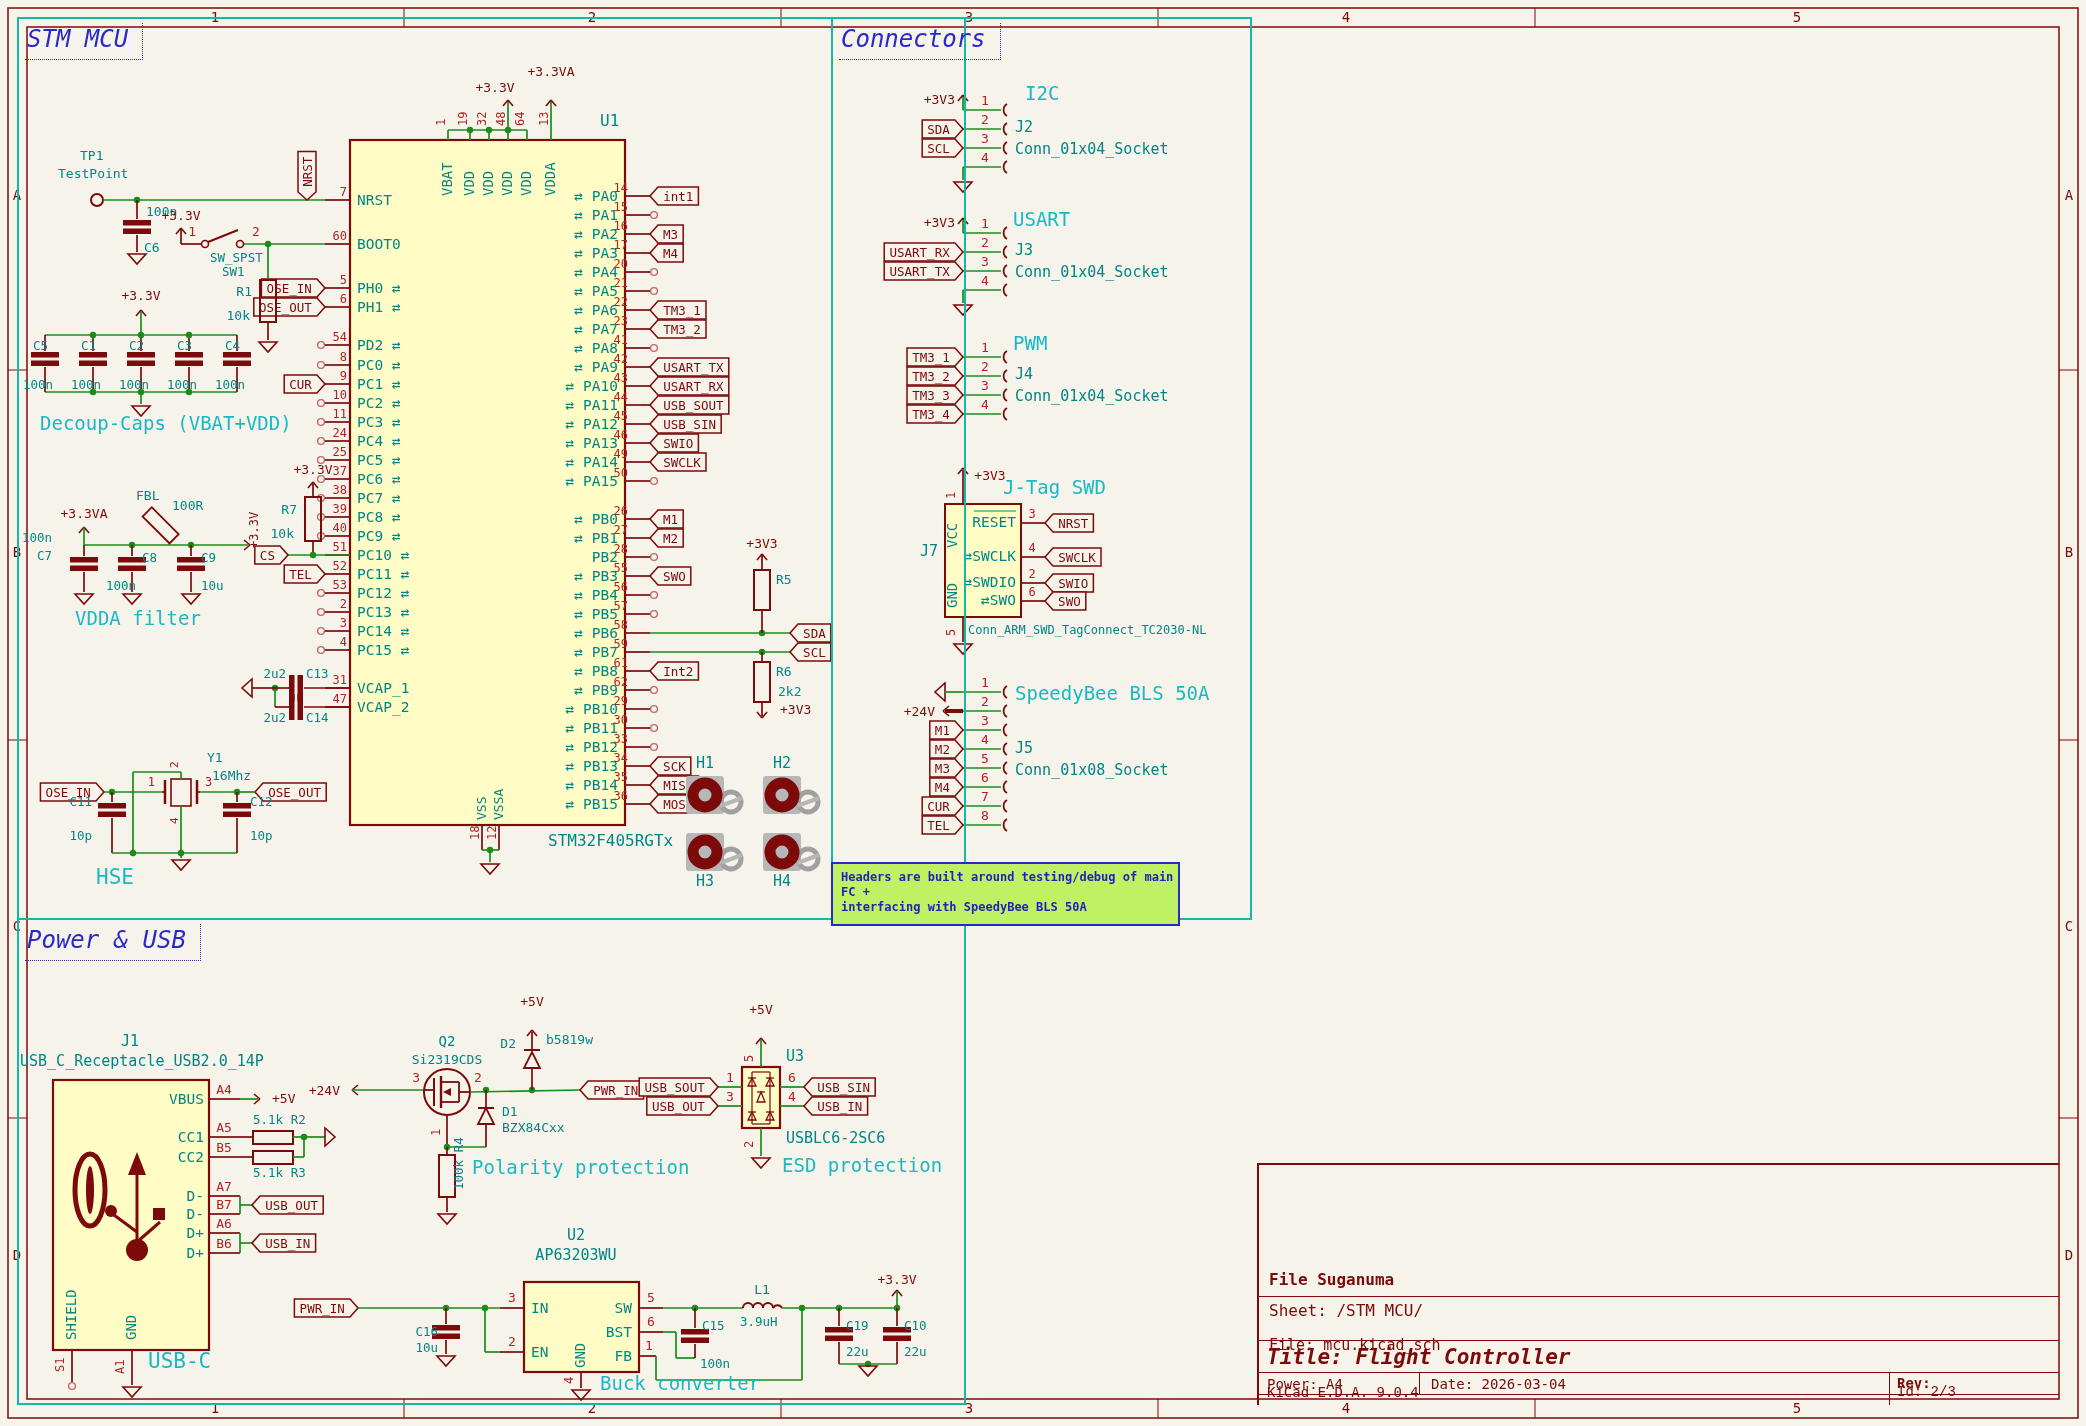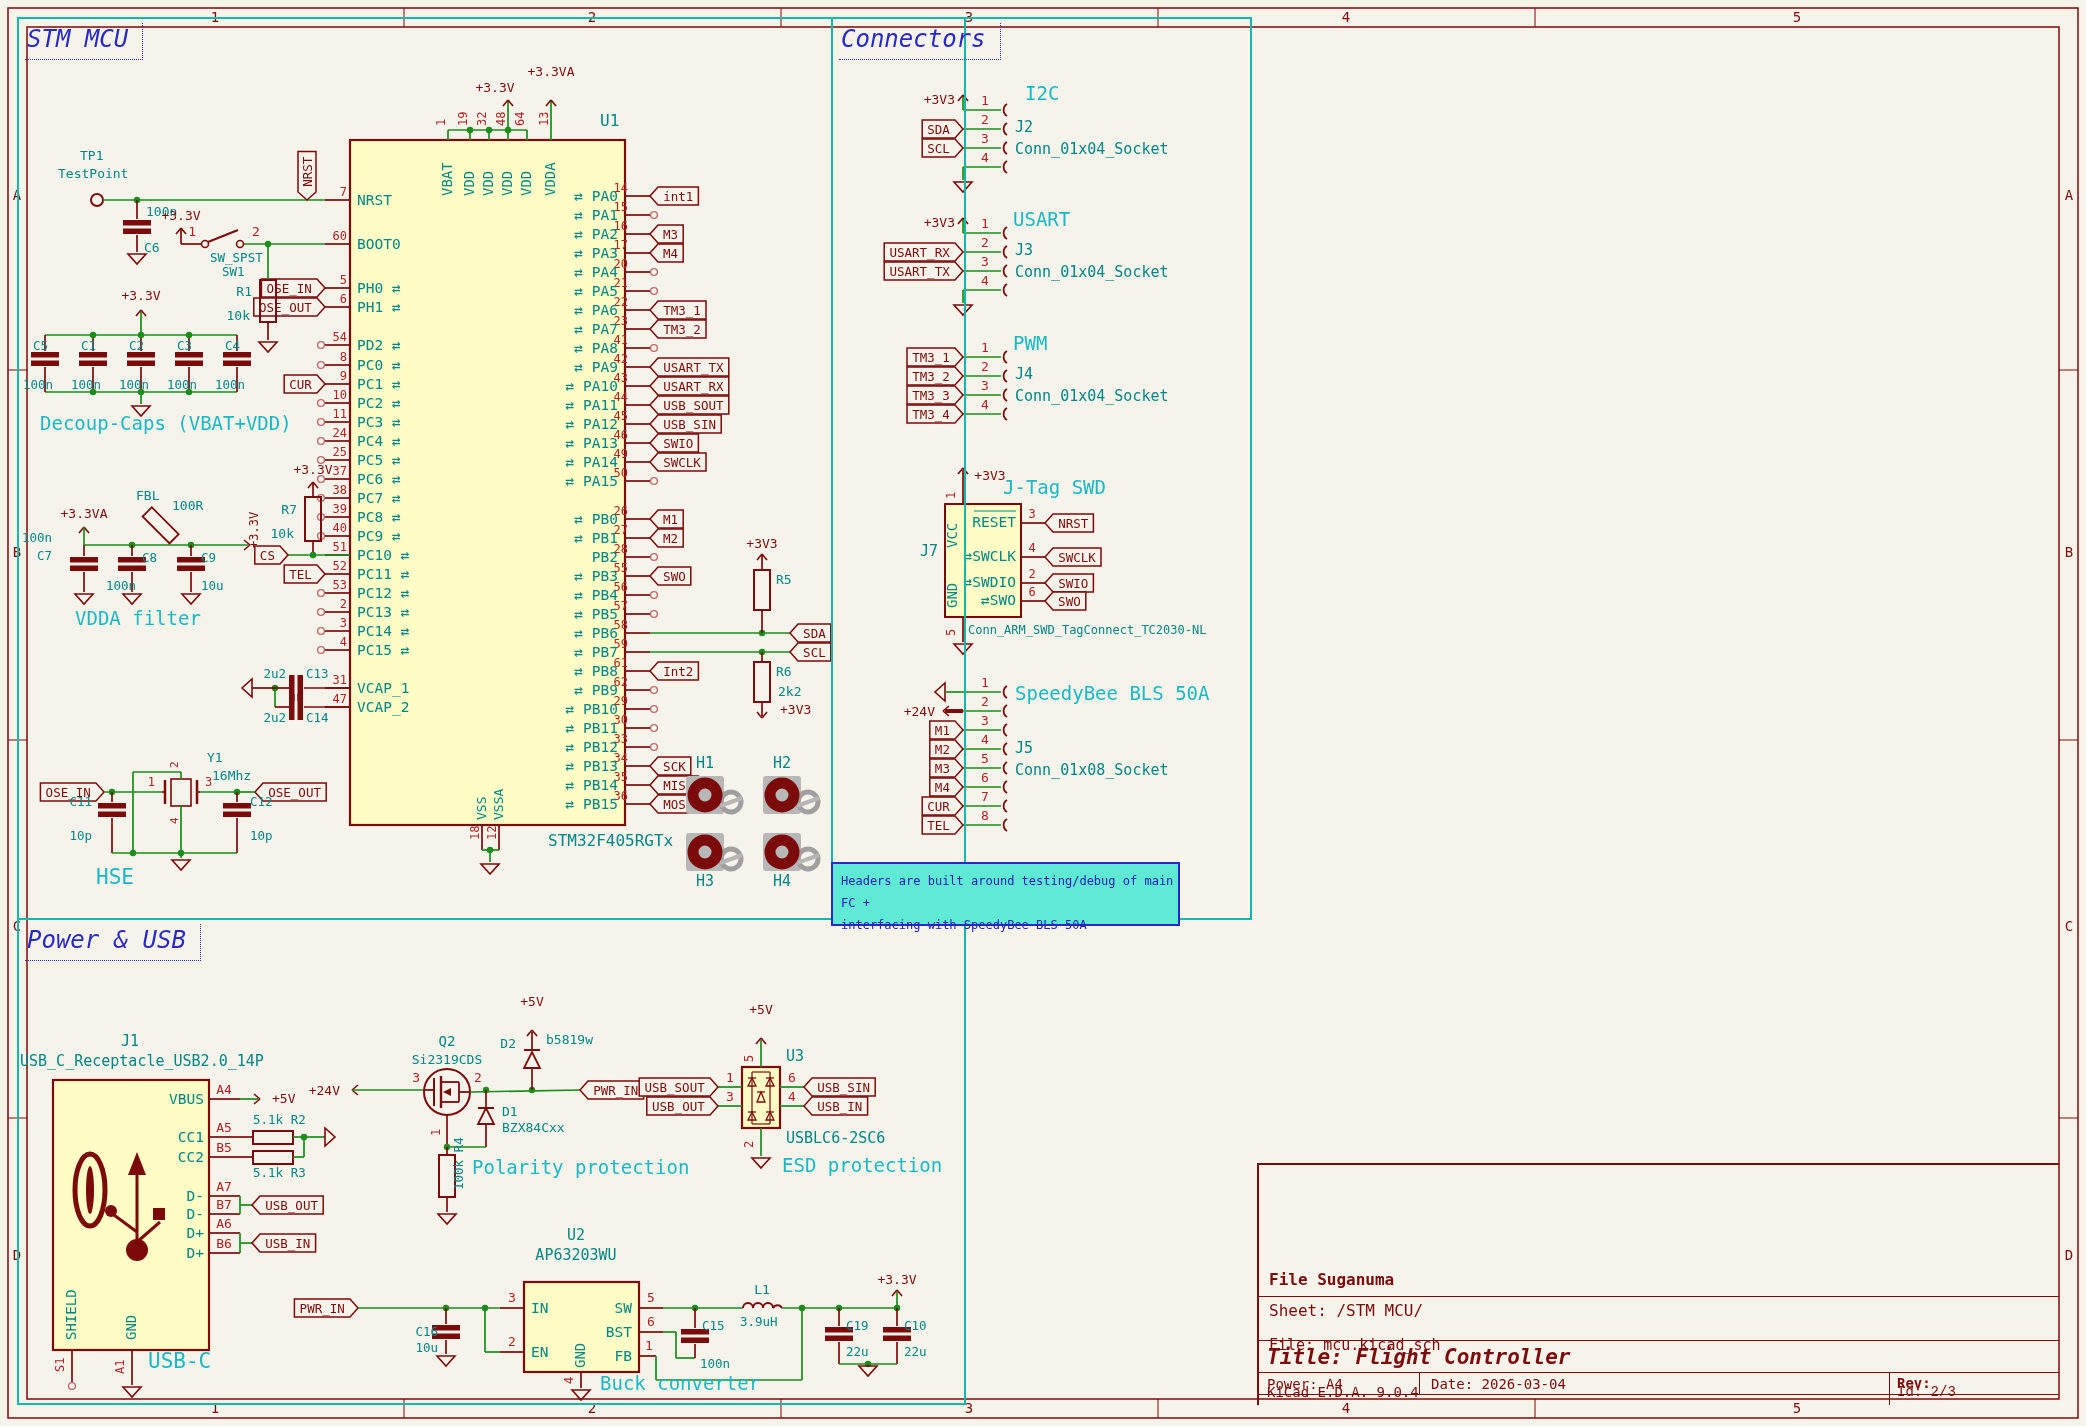--- a/index.html
+++ b/index.html
@@ -3,21 +3,21 @@
 <meta charset="utf-8">
 <style>
   html,body{margin:0;padding:0;background:#e8e4da;font-family:"DejaVu Sans Mono",monospace;}
   #canvas{position:relative;width:2086px;height:1426px;background:#f6f3ea;overflow:hidden;}
   #sch{position:absolute;left:0;top:0;}
   #sch text{font-family:"DejaVu Sans Mono",monospace;}
   .secbox{position:absolute;border:2px solid #14b8a6;}
   .seclabel{position:absolute;left:6px;top:4px;color:#2929c8;font-size:24px;font-style:italic;
     border:1px dotted #2929c8;border-top:none;border-left:none;padding:2px 14px 6px 2px;white-space:nowrap;}
   #notebox{position:absolute;left:831px;top:862px;width:333px;height:54px;border:2px solid #2929c8;
-    color:#2222bb;font-size:12px;font-weight:normal;padding:6px 4px 0 8px;line-height:22px;background:#5eead4;}
+    color:#2222bb;font-size:12px;font-weight:bold;padding:6px 4px 0 8px;line-height:15px;background:#bef264;}
   #titleblock{position:absolute;left:1257px;top:1163px;width:800px;height:240px;border-left:2px solid #7c0a0a;border-top:2px solid #7c0a0a;color:#7c0a0a;}
   .tb-line{position:absolute;left:0;width:100%;border-top:1.5px solid #7c0a0a;}
   .tb-vline{position:absolute;border-left:1.5px solid #7c0a0a;}
   .tb-t{position:absolute;white-space:nowrap;}
 </style>
 </head>
 <body>
 
 <div id="canvas">
   <svg id="sch" width="2086" height="1426">

